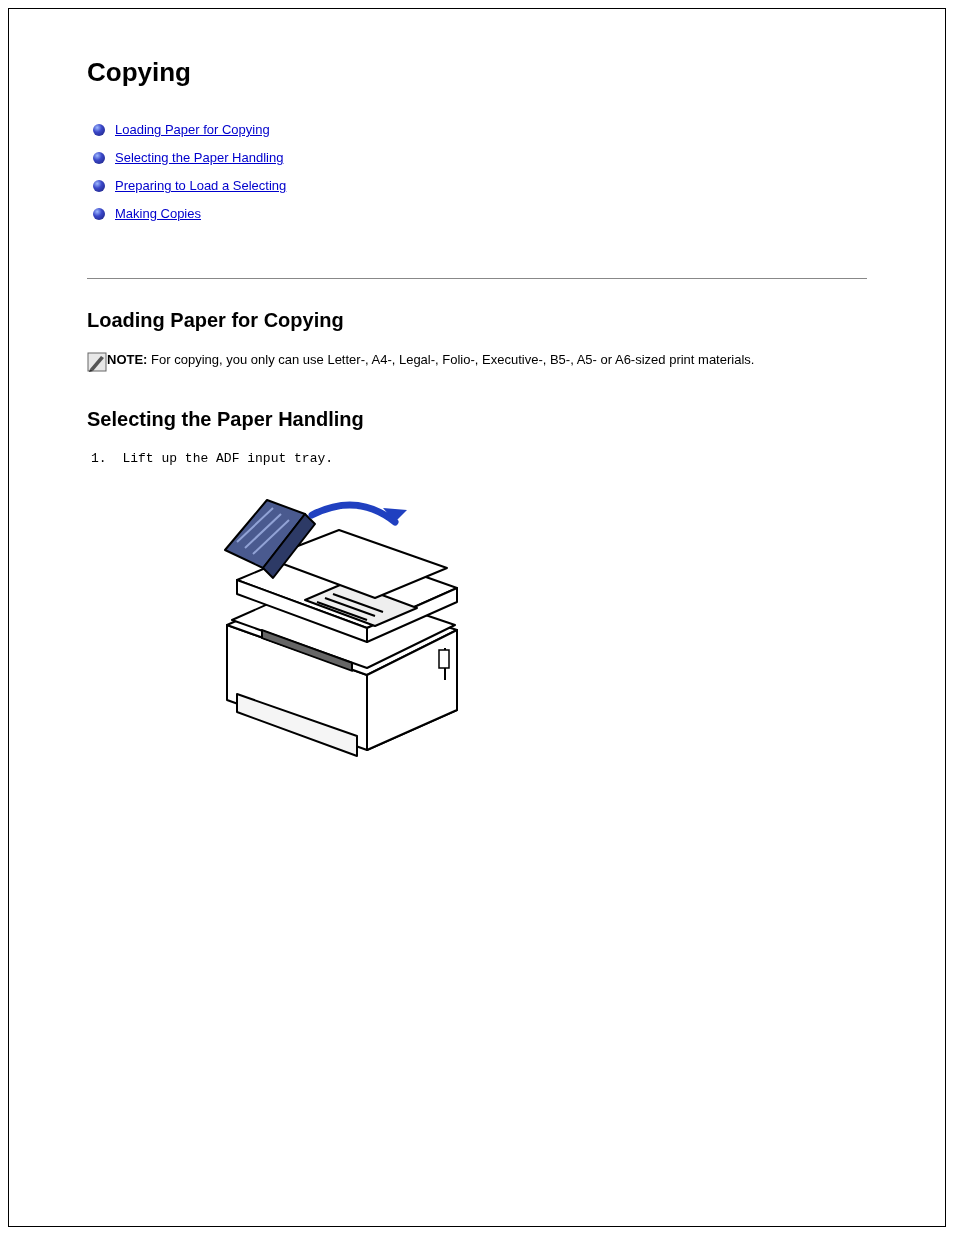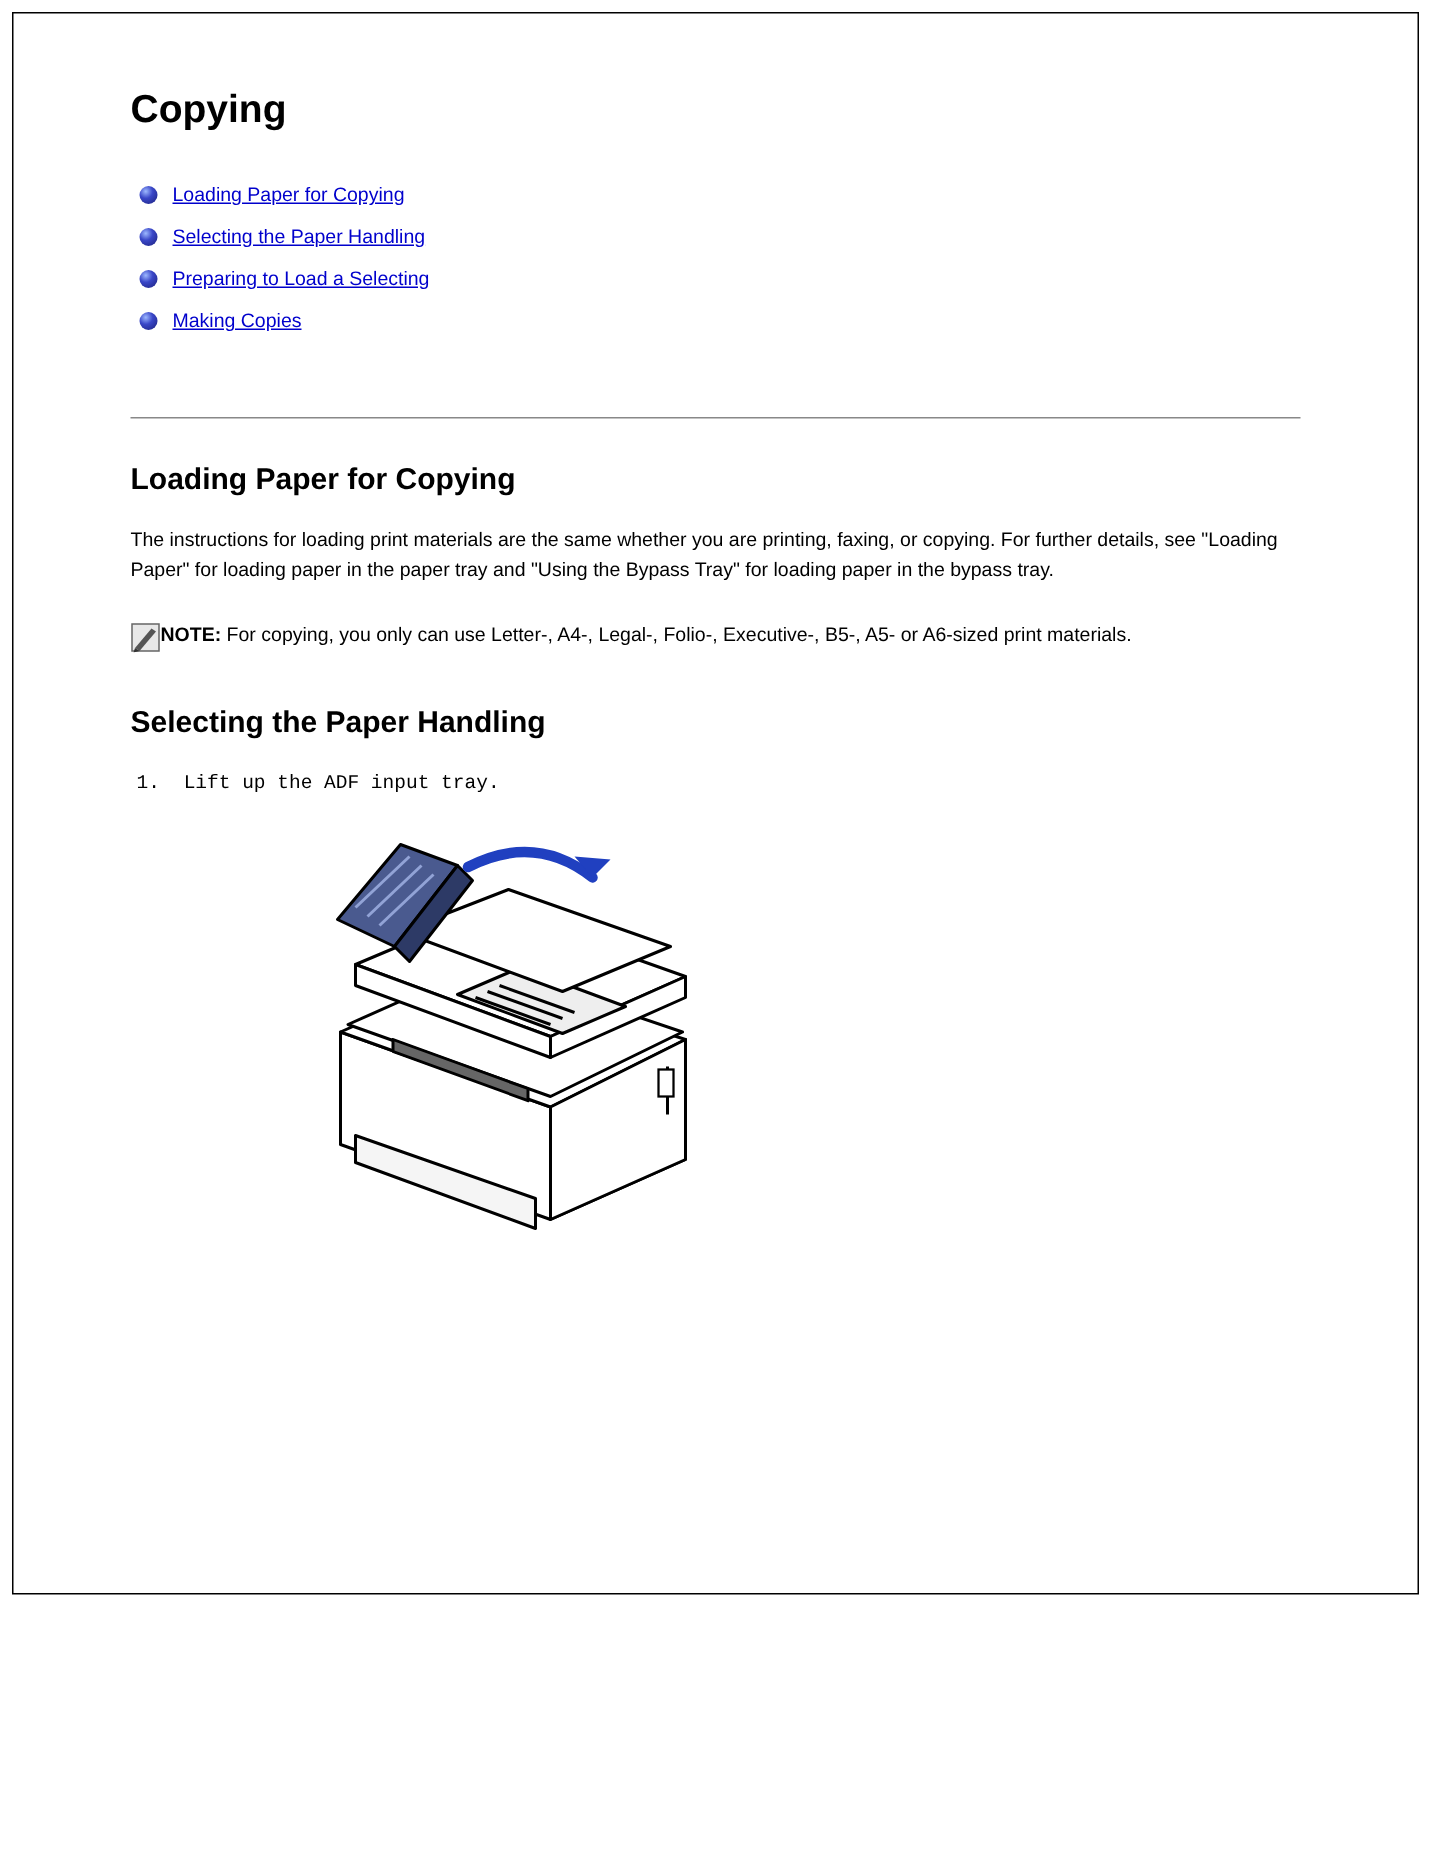--- a/index.html
+++ b/index.html
@@ -6,21 +6,21 @@
   body {
     font-family: Arial, Helvetica, sans-serif;
     width: 954px;
     height: 1235px;
     background: #fff;
     position: relative;
   }
   .page {
     border: 1px solid #000;
     margin: 8px;
-    height: 1055px;
+    height: 1219px;
     padding: 48px 78px 40px 78px;
     position: relative;
   }
   .title {
     font-size: 26px;
     font-weight: bold;
     margin-bottom: 28px;
     color: #000;
   }
   .toc { list-style: none; margin-left: 6px; }
@@ -109,21 +109,20 @@
     <li>
       <span class="sphere-bullet"></span>
       <a href="#making-copies">Making Copies</a>
     </li>
   </ul>
 
   <hr class="rule">
 
   <h2 class="sec-h">Loading Paper for Copying</h2>
 
-  <p class="body-p">The instructions for loading print materials are the same whether you are printing, faxing, or copying. For further details, see "Loading Paper" for loading paper in the paper tray and "Using the Bypass Tray" for loading paper in the bypass tray.</p>
 
   <div class="note-row">
     <svg class="note-icon" viewBox="0 0 20 20">
       <rect x="1" y="1" width="18" height="18" fill="#e8e8e8" stroke="#666" stroke-width="1"></rect>
       <path d="M3 17 L14 4 L17 6 L6 19 Z" fill="#555"></path>
       <path d="M3 17 L6 19 L2 20 Z" fill="#333"></path>
     </svg>
     <div class="note-text">
       <b>NOTE:</b> <span>For copying, you only can use Letter-, A4-, Legal-, Folio-, Executive-, B5-, A5- or A6-sized print materials.</span>
     </div>

